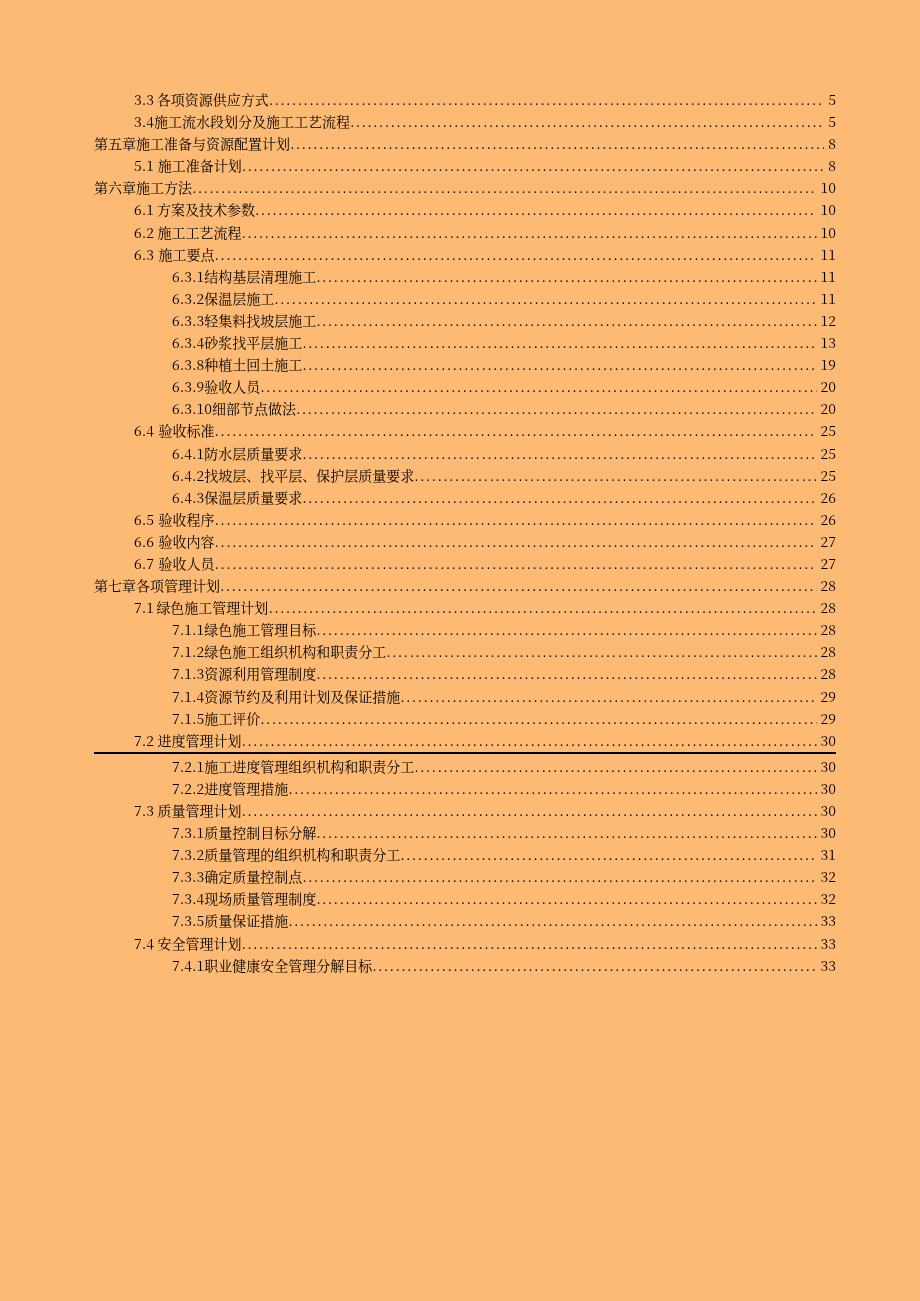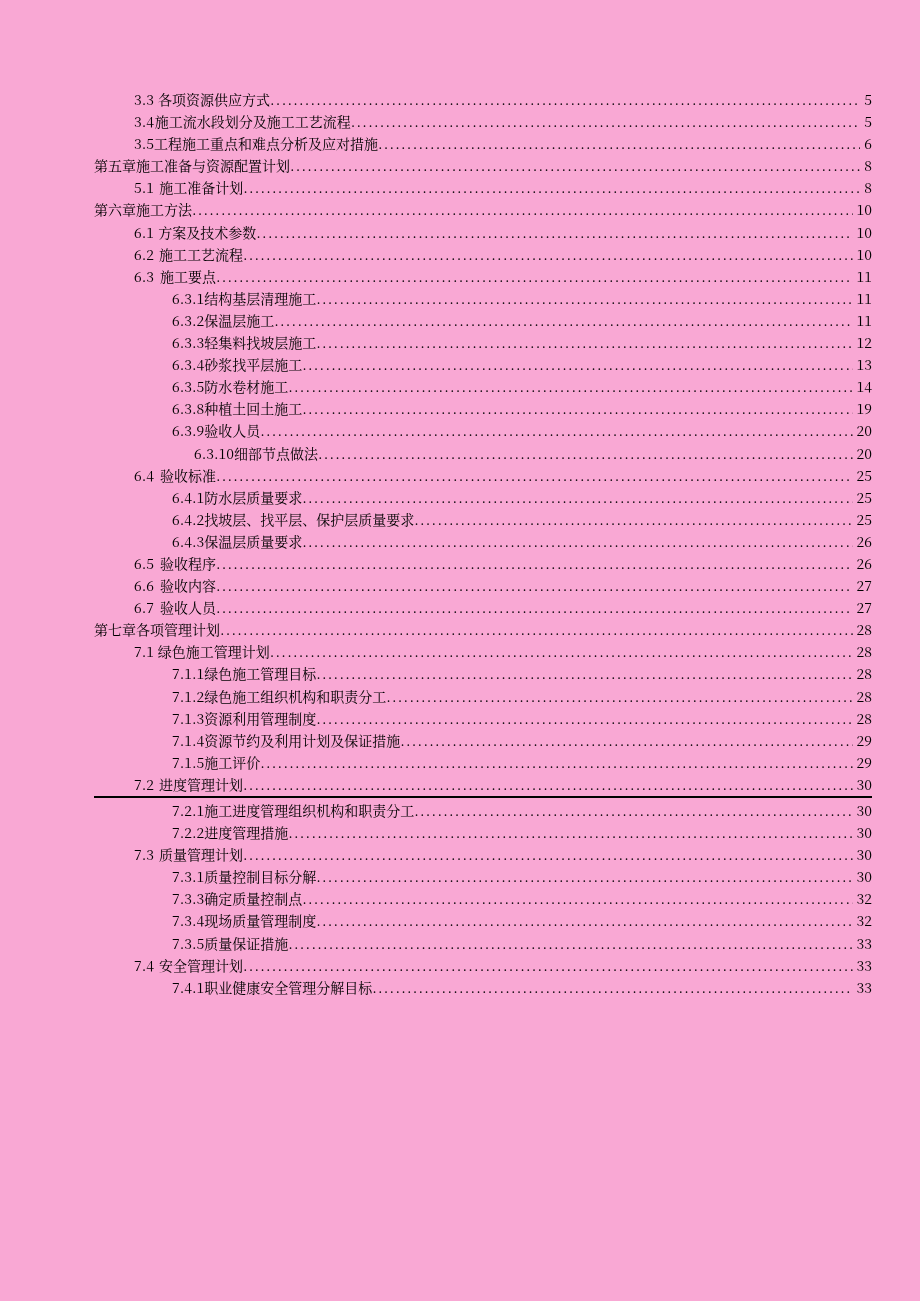--- a/index.html
+++ b/index.html
@@ -6,42 +6,42 @@
     margin: 0;
     padding: 0;
     background: #fff;
     font-family: "Songti SC", "SimSun", "STSong", "Noto Serif CJK SC", serif;
     color: #000;
   }
   .page {
     width: 920px;
     height: 1301px;
     margin: 0 auto;
-    background: #f9a8d4;
+    background: #fdba74;
     box-sizing: border-box;
-    padding: 88px 48px 0 94px;
+    padding: 88px 84px 0 94px;
     position: relative;
   }
   .toc-line {
     display: flex;
     align-items: baseline;
     font-size: 14px;
     line-height: 22.1px;
     white-space: nowrap;
     overflow: hidden;
   }
   .indent-0 { padding-left: 0px; }
   .indent-1 { padding-left: 40px; }
   .indent-2 { padding-left: 78px; }
   .num {
     display: inline-block;
   }
   .num-w1 { width: 46px; }   
   .num-w2 { width: 50px; }   
-  .num-w2b { width: 60px; margin-left: 22px; }  
+  .num-w2b { width: 60px; }  
   .chapter-num {
     width: 70px;
     display: inline-block;
   }
   .chapter-inline {
     
   }
   .title {
     display: inline-block;
   }
@@ -78,26 +78,20 @@
         <span class="title">各项资源供应方式</span>
         <span class="leader"></span>
         <span class="pagenum">5</span>
       </div>
       <div class="toc-line indent-1">
         <span class="num num-w1">3.4</span>
         <span class="title">施工流水段划分及施工工艺流程</span>
         <span class="leader"></span>
         <span class="pagenum">5</span>
       </div>
-      <div class="toc-line indent-1">
-        <span class="num num-w1">3.5</span>
-        <span class="title">工程施工重点和难点分析及应对措施</span>
-        <span class="leader"></span>
-        <span class="pagenum">6</span>
-      </div>
       <div class="toc-line indent-0">
         <span class="num chapter-inline">第五章施工准备与资源配置计划</span>
         <span class="leader"></span>
         <span class="pagenum">8</span>
       </div>
       <div class="toc-line indent-1">
         <span class="num num-w1">5.1</span>
         <span class="title">施工准备计划</span>
         <span class="leader"></span>
         <span class="pagenum">8</span>
@@ -143,26 +137,20 @@
         <span class="leader"></span>
         <span class="pagenum">12</span>
       </div>
       <div class="toc-line indent-2">
         <span class="num num-w2">6.3.4</span>
         <span class="title">砂浆找平层施工</span>
         <span class="leader"></span>
         <span class="pagenum">13</span>
       </div>
       <div class="toc-line indent-2">
-        <span class="num num-w2">6.3.5</span>
-        <span class="title">防水卷材施工</span>
-        <span class="leader"></span>
-        <span class="pagenum">14</span>
-      </div>
-      <div class="toc-line indent-2">
         <span class="num num-w2">6.3.8</span>
         <span class="title">种植土回土施工</span>
         <span class="leader"></span>
         <span class="pagenum">19</span>
       </div>
       <div class="toc-line indent-2">
         <span class="num num-w2">6.3.9</span>
         <span class="title">验收人员</span>
         <span class="leader"></span>
         <span class="pagenum">20</span>
@@ -279,20 +267,26 @@
         <span class="num num-w1">7.3</span>
         <span class="title">质量管理计划</span>
         <span class="leader"></span>
         <span class="pagenum">30</span>
       </div>
       <div class="toc-line indent-2">
         <span class="num num-w2">7.3.1</span>
         <span class="title">质量控制目标分解</span>
         <span class="leader"></span>
         <span class="pagenum">30</span>
+      </div>
+      <div class="toc-line indent-2">
+        <span class="num num-w2">7.3.2</span>
+        <span class="title">质量管理的组织机构和职责分工</span>
+        <span class="leader"></span>
+        <span class="pagenum">31</span>
       </div>
       <div class="toc-line indent-2">
         <span class="num num-w2">7.3.3</span>
         <span class="title">确定质量控制点</span>
         <span class="leader"></span>
         <span class="pagenum">32</span>
       </div>
       <div class="toc-line indent-2">
         <span class="num num-w2">7.3.4</span>
         <span class="title">现场质量管理制度</span>

